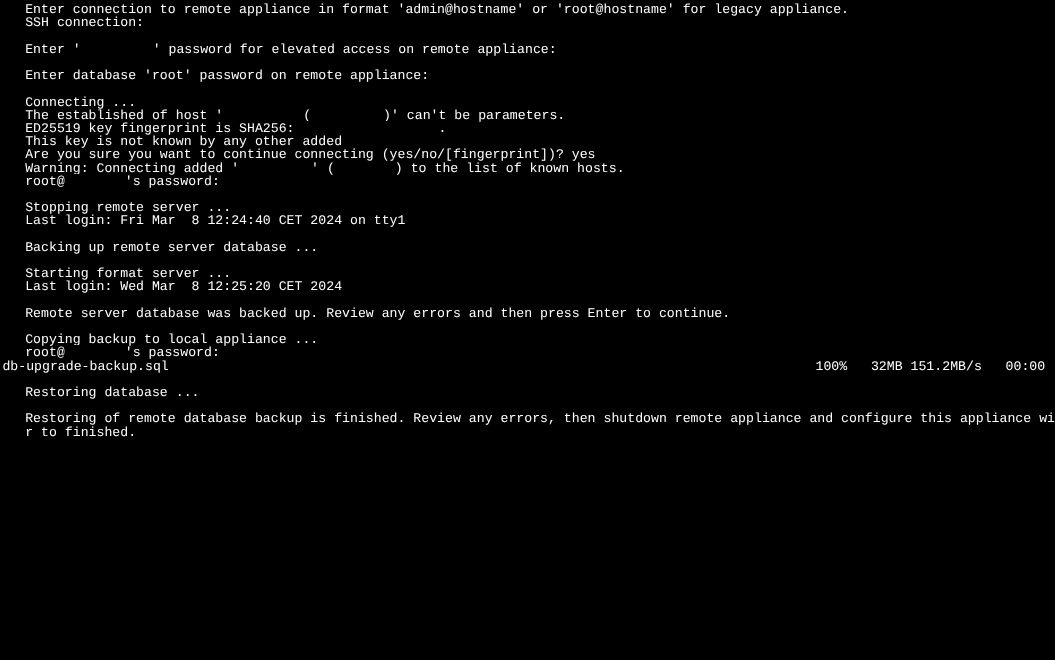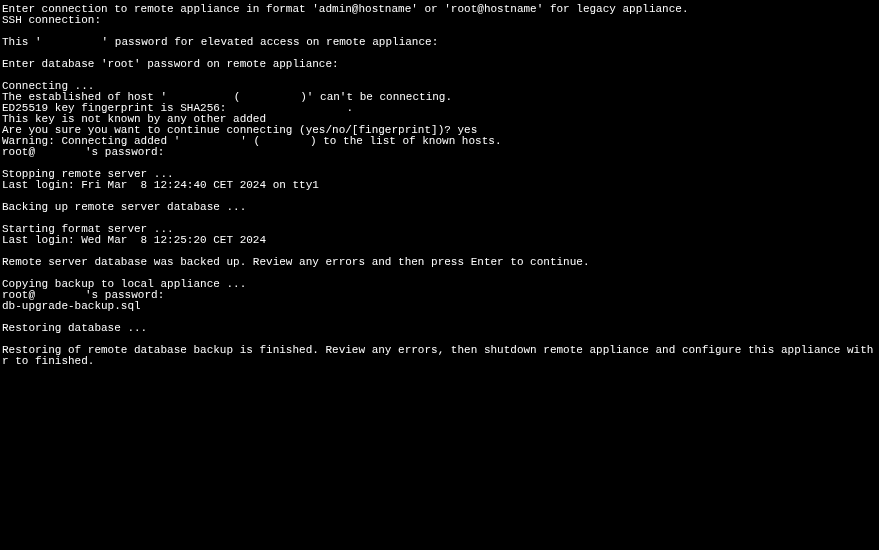--- a/index.html
+++ b/index.html
@@ -10,20 +10,21 @@
       font-size: 11px;
       line-height: 1.0;
       width: 879px;
       height: 550px;
       padding: 4px 2px;
       overflow: hidden;
     }
     .line {
       white-space: pre;
       height: 11px;
+      margin-left: 19px;
     }
     .redact {
       display: inline-block;
       background: #000;
       color: #000;
       vertical-align: top;
     }
     .redact.w1 { width: 80px; }
     .redact.w2 { width: 60px; }
     .redact.w3 { width: 50px; }
@@ -35,44 +36,45 @@
       height: 11px;
     }
     .transfer-stats { white-space: pre; padding-right: 6px; }
   </style>
 </head>
 <body>
 
 <div class="line">Enter connection to remote appliance in format 'admin@hostname' or 'root@hostname' for legacy appliance.</div>
 <div class="line"><span>SSH connection: </span><span class="redact w1">████████</span></div>
 <div class="line"></div>
-<div class="line"><span>This '</span><span class="redact w2">██████</span><span>' password for elevated access on remote appliance:</span></div>
+<div class="line"><span>Enter '</span><span class="redact w2">██████</span><span>' password for elevated access on remote appliance:</span></div>
 <div class="line"></div>
 <div class="line">Enter database 'root' password on remote appliance:</div>
 <div class="line"></div>
 <div class="line">Connecting ...</div>
-<div class="line"><span>The established of host '</span><span class="redact w2">██████</span><span> (</span><span class="redact w2">██████</span><span>)' can't be connecting.</span></div>
+<div class="line"><span>The established of host '</span><span class="redact w2">██████</span><span> (</span><span class="redact w2">██████</span><span>)' can't be parameters.</span></div>
 <div class="line"><span>ED25519 key fingerprint is SHA256:</span><span class="redact w4">████████████████████</span><span>.</span></div>
 <div class="line">This key is not known by any other added</div>
 <div class="line">Are you sure you want to continue connecting (yes/no/[fingerprint])? yes</div>
 <div class="line"><span>Warning: Connecting added '</span><span class="redact w2">██████</span><span>' (</span><span class="redact w3">████</span><span>) to the list of known hosts.</span></div>
 <div class="line"><span>root@</span><span class="redact w3">█████</span><span>'s password:</span></div>
 <div class="line"></div>
 <div class="line">Stopping remote server ...</div>
 <div class="line">Last login: Fri Mar  8 12:24:40 CET 2024 on tty1</div>
 <div class="line"></div>
 <div class="line">Backing up remote server database ...</div>
 <div class="line"></div>
 <div class="line">Starting format server ...</div>
 <div class="line">Last login: Wed Mar  8 12:25:20 CET 2024</div>
 <div class="line"></div>
 <div class="line">Remote server database was backed up. Review any errors and then press Enter to continue.</div>
 <div class="line"></div>
 <div class="line">Copying backup to local appliance ...</div>
 <div class="line"><span>root@</span><span class="redact w3">█████</span><span>'s password:</span></div>
 <div class="transfer">
   <span>db-upgrade-backup.sql</span>
+  <span class="transfer-stats">100%   32MB 151.2MB/s   00:00</span>
 </div>
 <div class="line"></div>
 <div class="line">Restoring database ...</div>
 <div class="line"></div>
 <div class="line">Restoring of remote database backup is finished. Review any errors, then shutdown remote appliance and configure this appliance with same parameters. Press Ente</div>
 <div class="line">r to finished.</div>
 
 </body></html>

